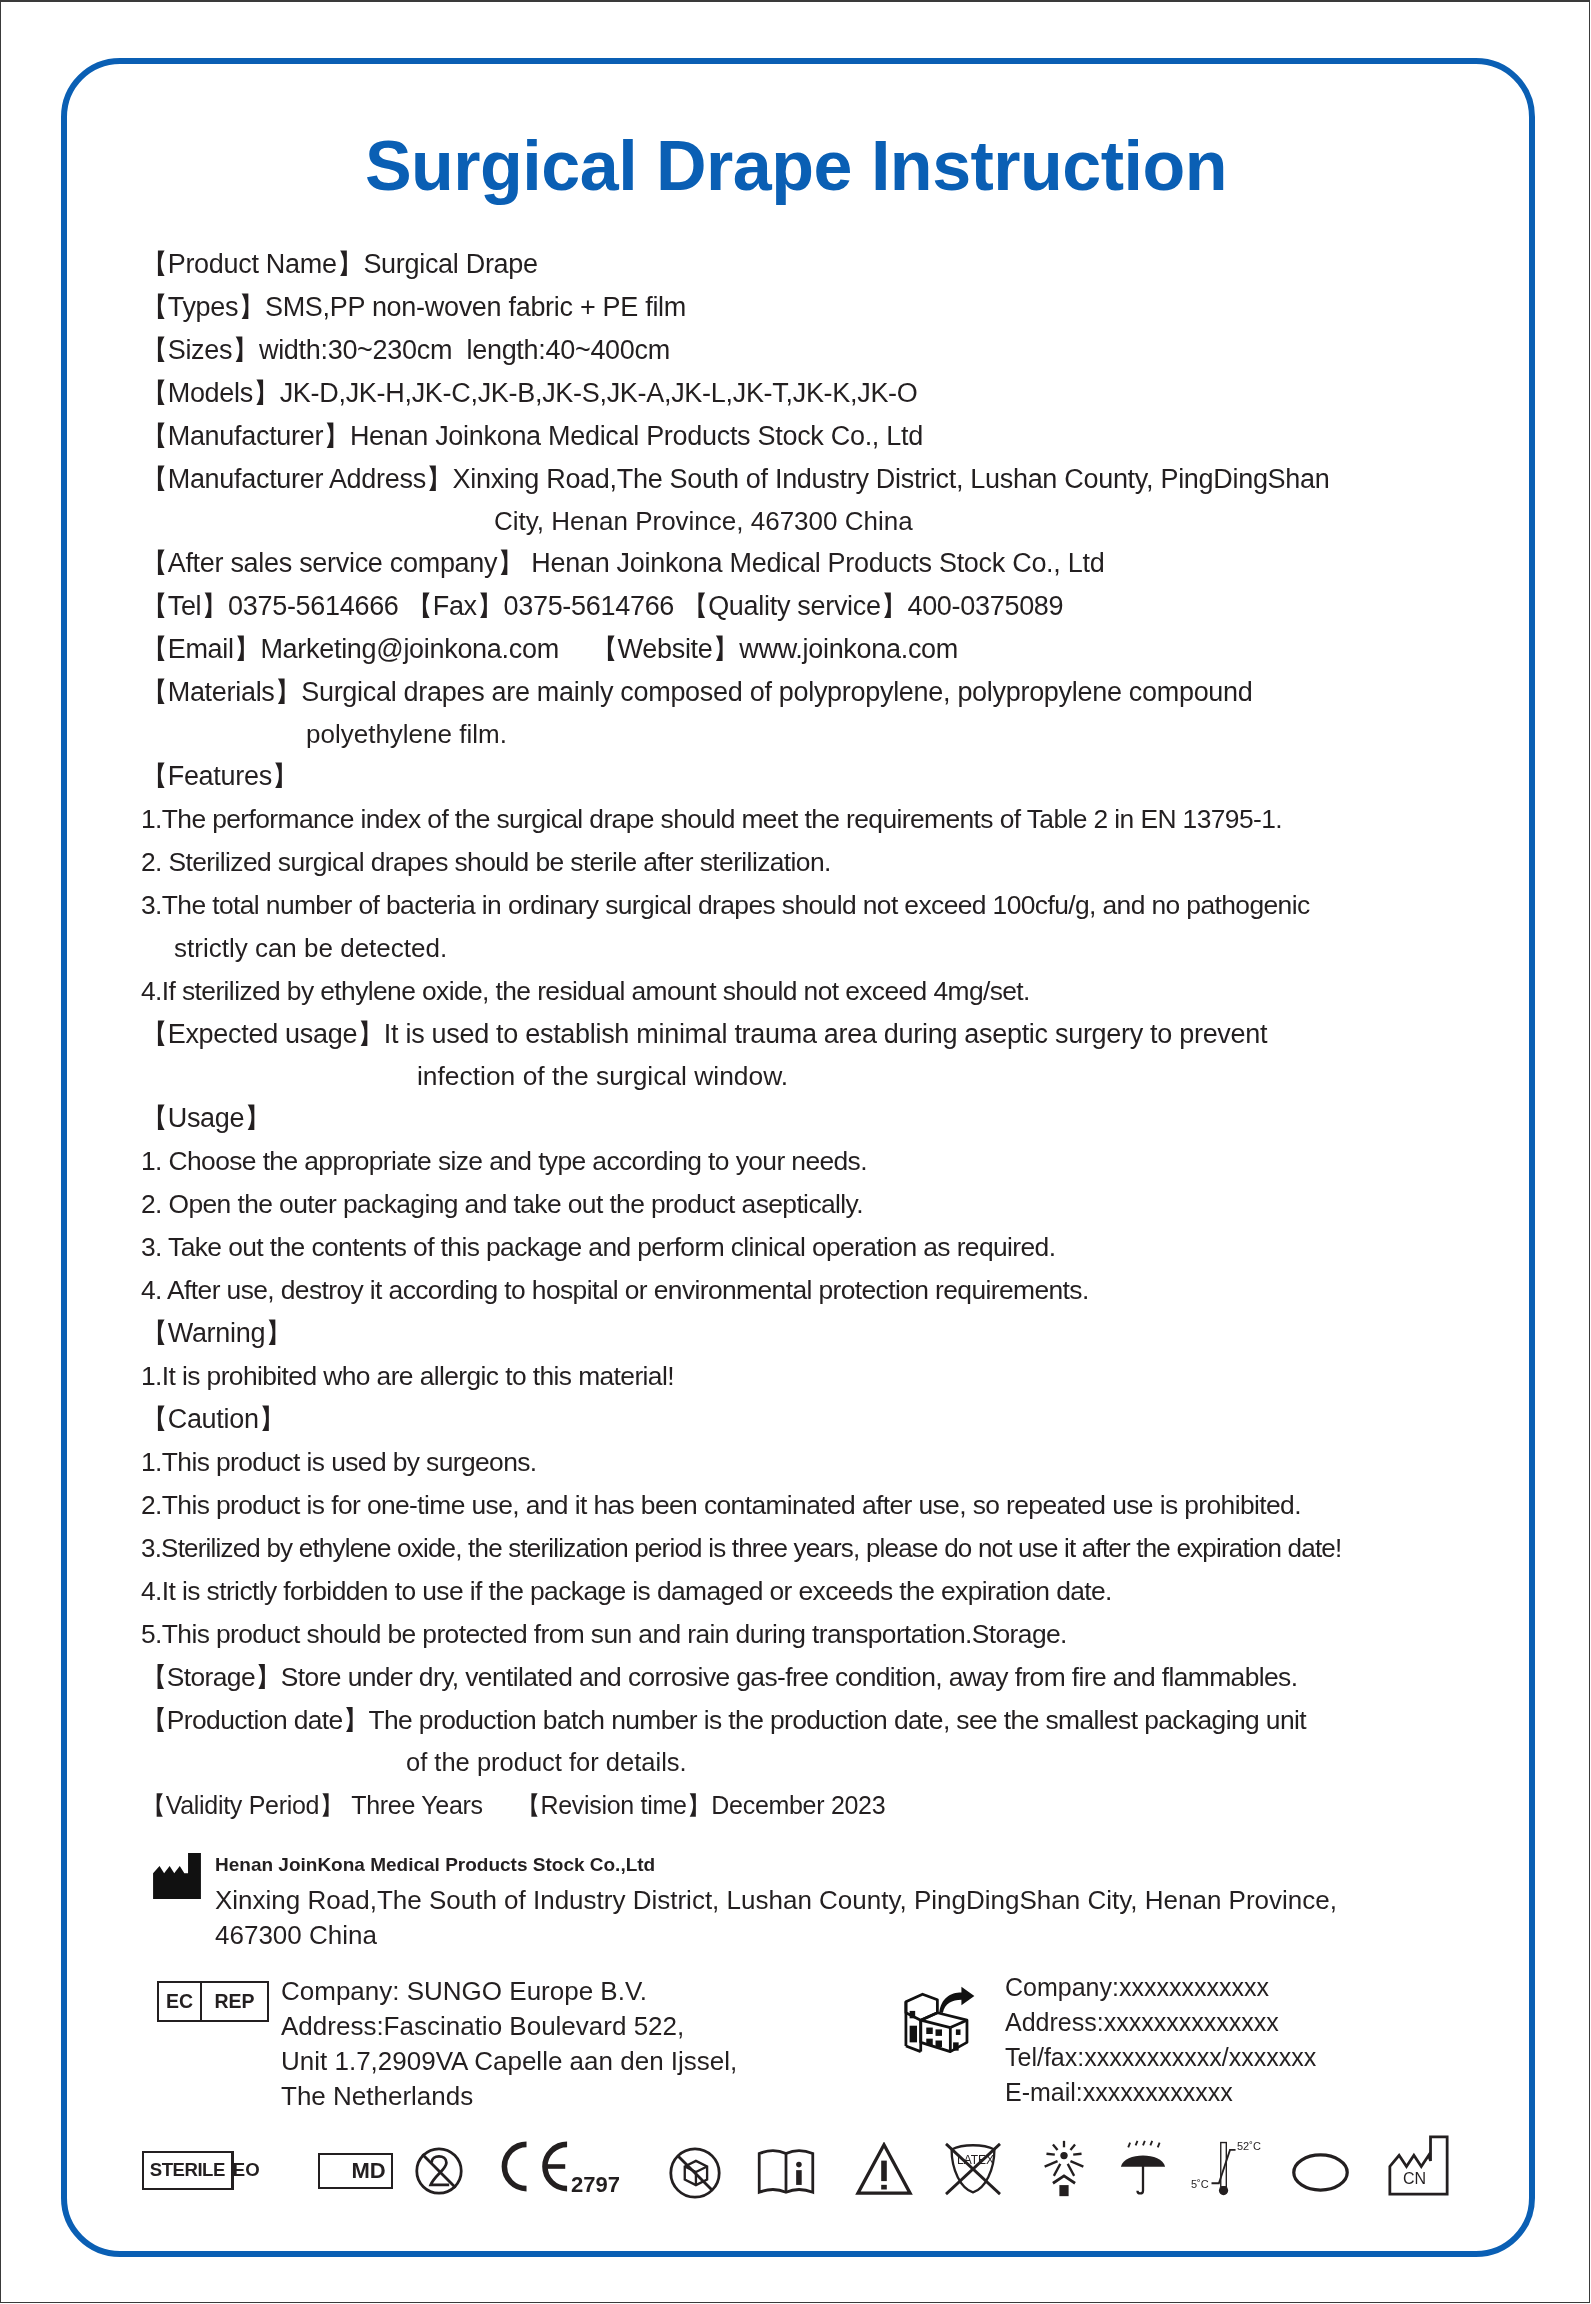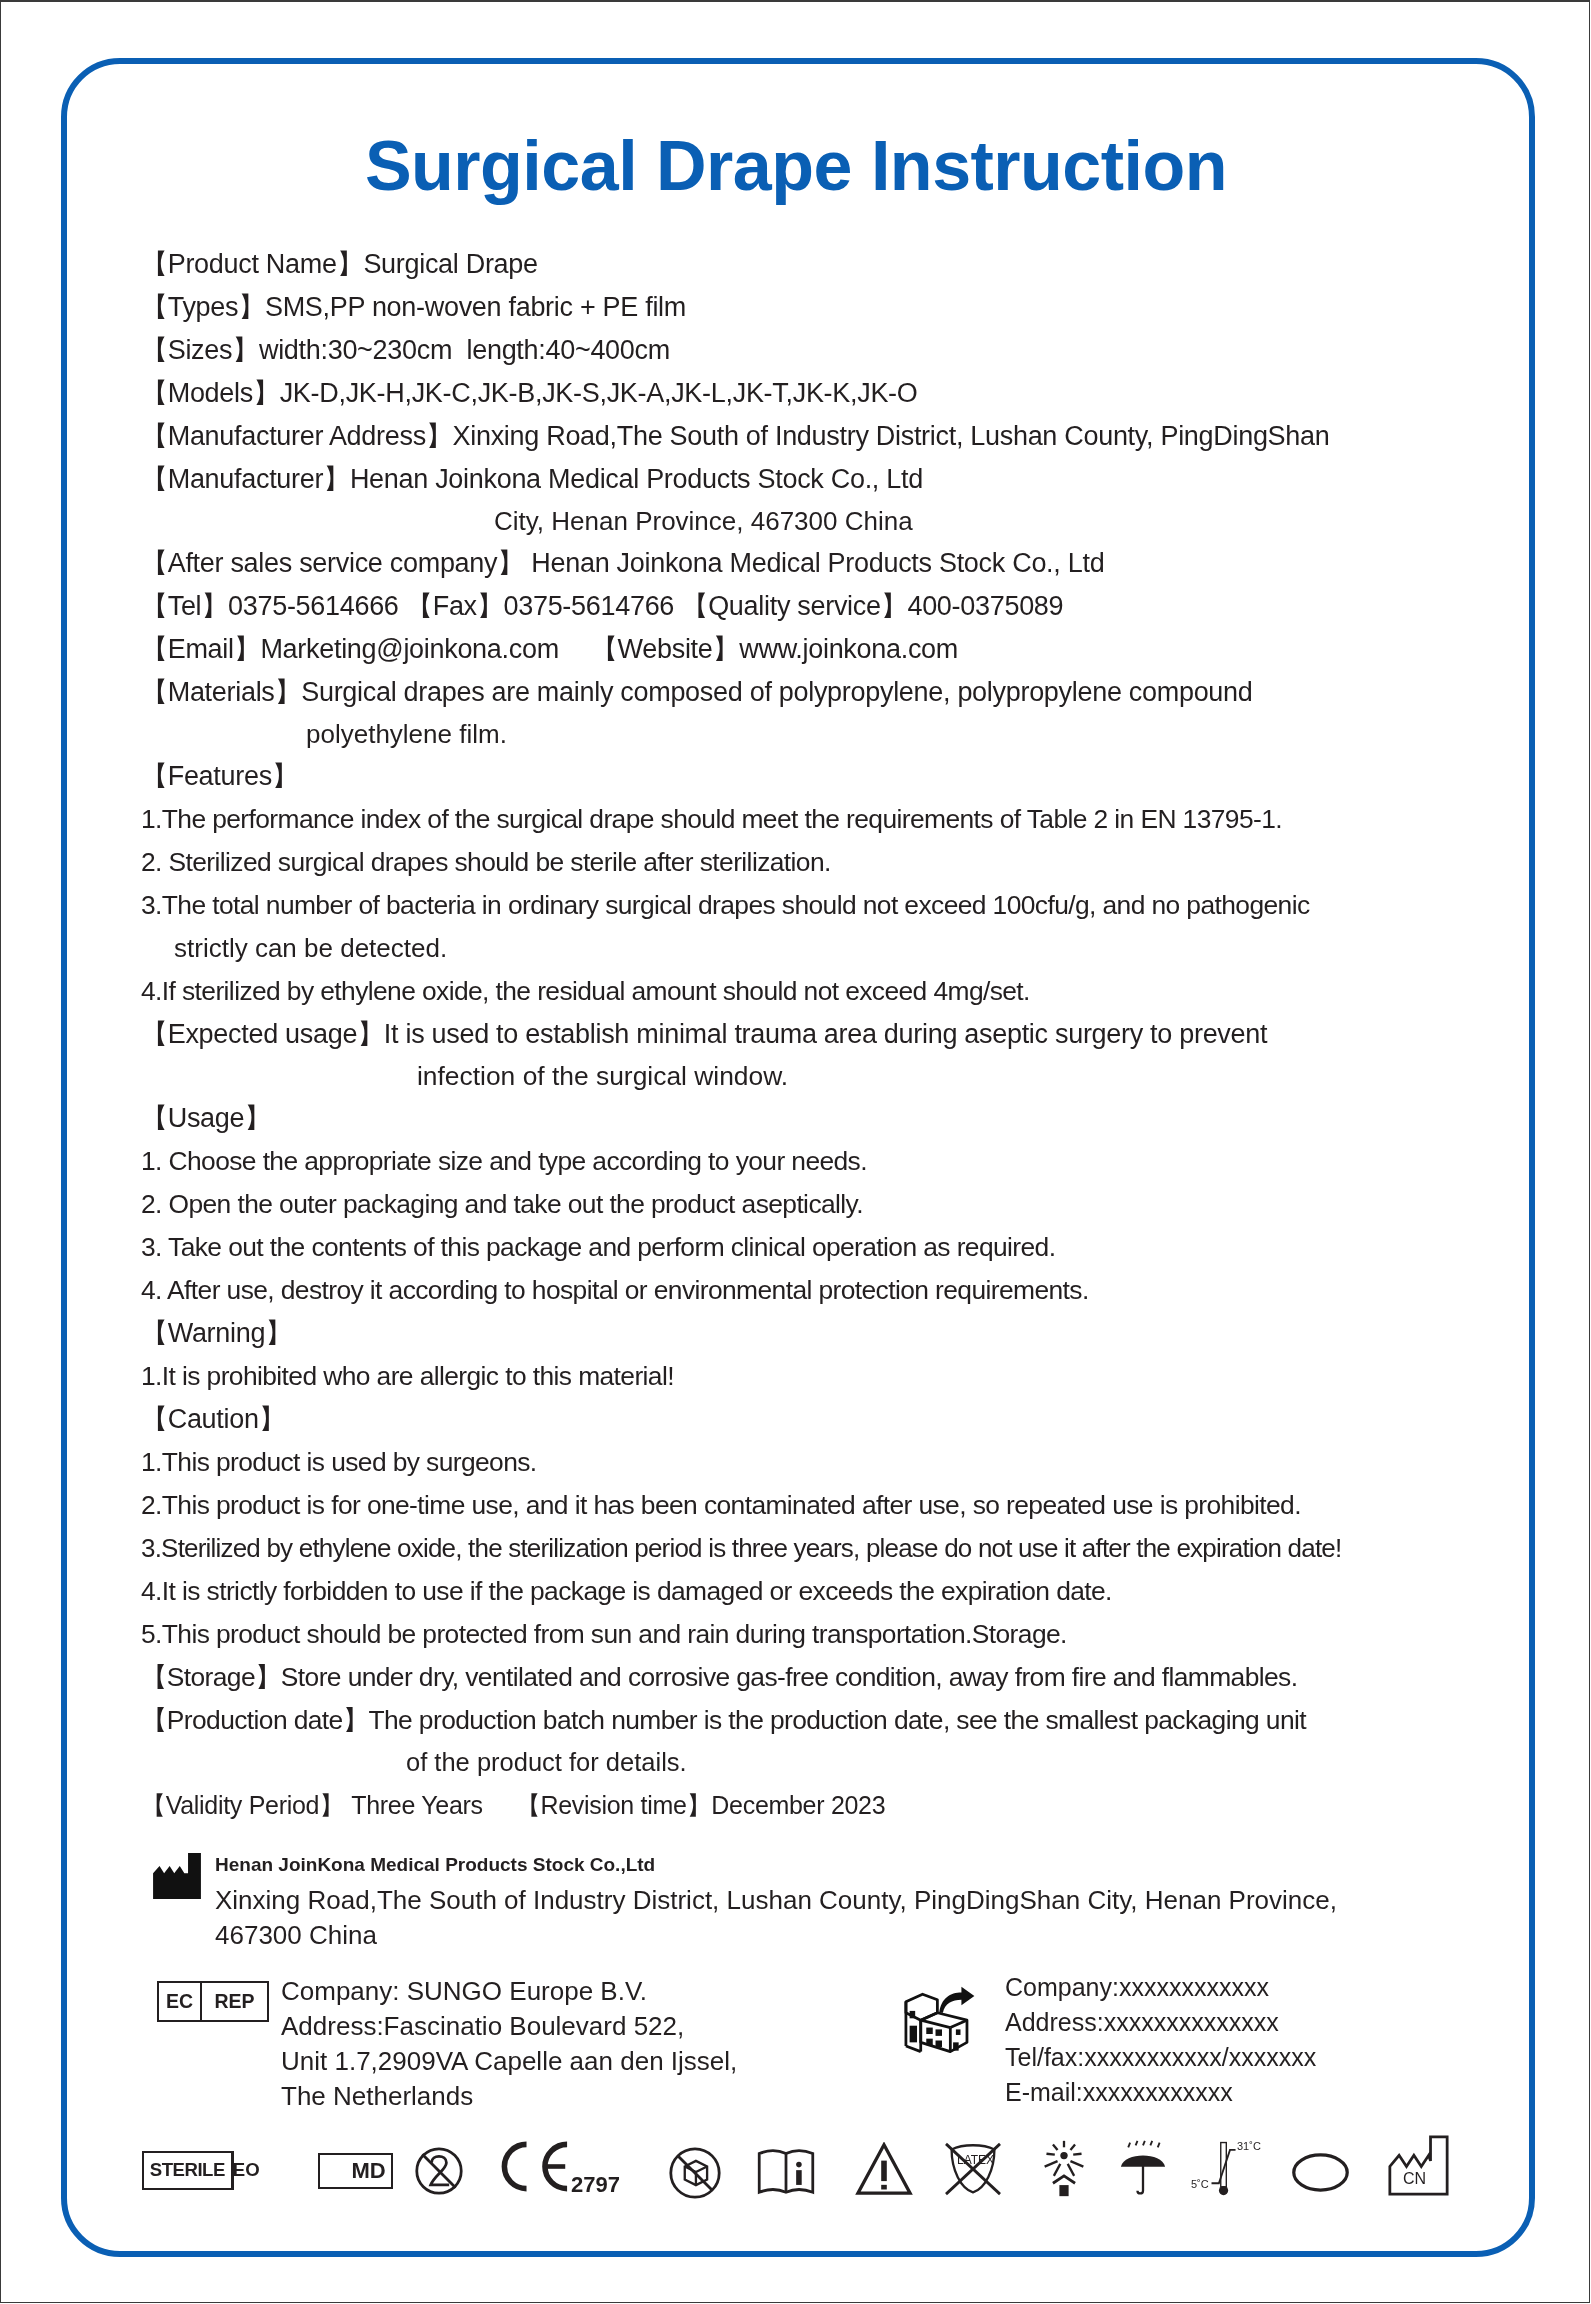--- a/index.html
+++ b/index.html
@@ -34,22 +34,22 @@
 <div class="page-edge"></div>
 <div class="frame"></div>
 
 <div class="title">Surgical Drape Instruction</div>
 
 <div class="content">
   <div class="line"><span>【Product Name】</span><span>Surgical Drape</span></div>
   <div class="line"><span>【Types】</span><span>SMS,PP non-woven fabric + PE film</span></div>
   <div class="line" style="white-space:pre"><span>【Sizes】</span><span>width:30~230cm  length:40~400cm</span></div>
   <div class="line"><span>【Models】</span><span>JK-D,JK-H,JK-C,JK-B,JK-S,JK-A,JK-L,JK-T,JK-K,JK-O</span></div>
+  <div class="line"><span>【Manufacturer】</span><span>Henan Joinkona Medical Products Stock Co., Ltd</span></div>
   <div class="line"><span>【Manufacturer Address】</span><span>Xinxing Road,The South of Industry District, Lushan County, PingDingShan</span></div>
-  <div class="line"><span>【Manufacturer】</span><span>Henan Joinkona Medical Products Stock Co., Ltd</span></div>
   <div class="cont" style="padding-left:353px; line-height:41px; font-size:26px;">City, Henan Province, 467300 China</div>
   <div class="line"><span>【After sales service company】</span><span class="gap" style="width:7.4px"></span><span>Henan Joinkona Medical Products Stock Co., Ltd</span></div>
   <div class="line">
     <span>【Tel】</span><span>0375-5614666</span><span class="gap" style="width:7.4px"></span><span>【Fax】</span><span>0375-5614766</span><span class="gap" style="width:7.4px"></span><span>【Quality service】</span><span>400-0375089</span>
   </div>
   <div class="line">
     <span>【Email】</span><span>Marketing@joinkona.com</span><span class="gap" style="width:32px"></span><span>【Website】</span><span>www.joinkona.com</span>
   </div>
   <div class="line"><span>【Materials】</span><span>Surgical drapes are mainly composed of polypropylene, polypropylene compound</span></div>
   <div class="cont" style="padding-left:165px; line-height:41px; font-size:26px;">polyethylene film.</div>
@@ -214,21 +214,21 @@
       </g>
     <path d="M4,30 C8,14 48,14 52,30 Z" fill="#231f20"></path>
     <path d="M28,28 L28,56 C28,60 22,60 22,56" fill="none" stroke="#231f20" stroke-width="2.5"></path>
   </svg>
   <div class="sym" style="left:1052px; top:3.7px; width:78px; height:61px;">
     <svg width="78" height="61" viewBox="0 0 84 66" style="position:absolute;left:0;top:0">
       <rect x="32" y="6" width="6" height="48" fill="none" stroke="#231f20" stroke-width="1.5"></rect>
       <circle cx="35" cy="58" r="5" fill="#231f20"></circle>
       <polyline points="22,50 30,50 42,14 48,14" fill="none" stroke="#231f20" stroke-width="2"></polyline>
     </svg>
-    <span style="position:absolute; left:46px; top:3.7px; font-size:11px;">31˚C</span>
+    <span style="position:absolute; left:46px; top:3.7px; font-size:11px;">52˚C</span>
     <span style="position:absolute; left:0; top:41px; font-size:11px;">5˚C</span>
   </div>
   <svg class="sym" style="left:1152px; top:18.6px;" width="59" height="41" viewBox="0 0 64 44">
     <ellipse cx="32" cy="22" rx="29" ry="19" fill="none" stroke="#231f20" stroke-width="3.5"></ellipse>
   </svg>
   <div class="sym" style="left:1249px; top:1.9px; width:61px; height:61px;">
     <svg width="61" height="61" viewBox="0 0 66 66" style="position:absolute;left:0;top:0">
       <polygon points="2,64 2,34 12,22 20,34 28,22 36,34 44,22 46,28 46,2 64,2 64,64" fill="none" stroke="#231f20" stroke-width="3"></polygon>
     </svg>
     <span style="position:absolute; left:15px; top:35px; font-size:16px;">CN</span>

